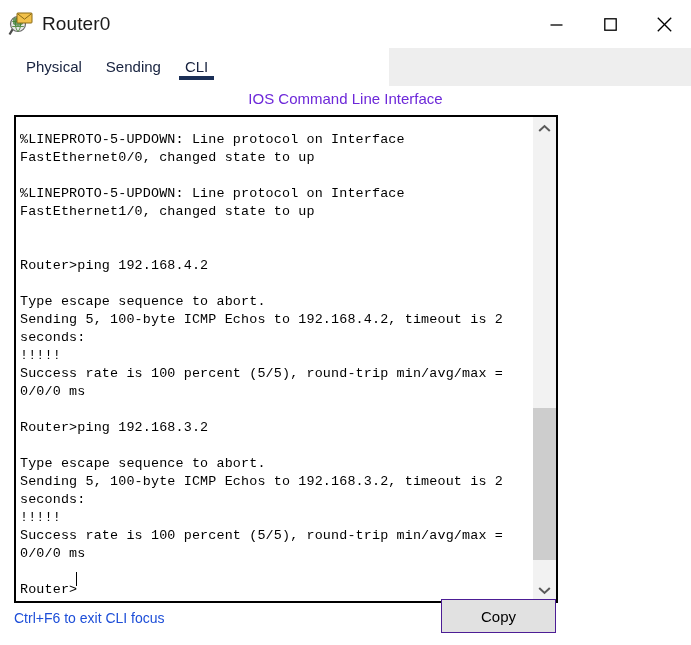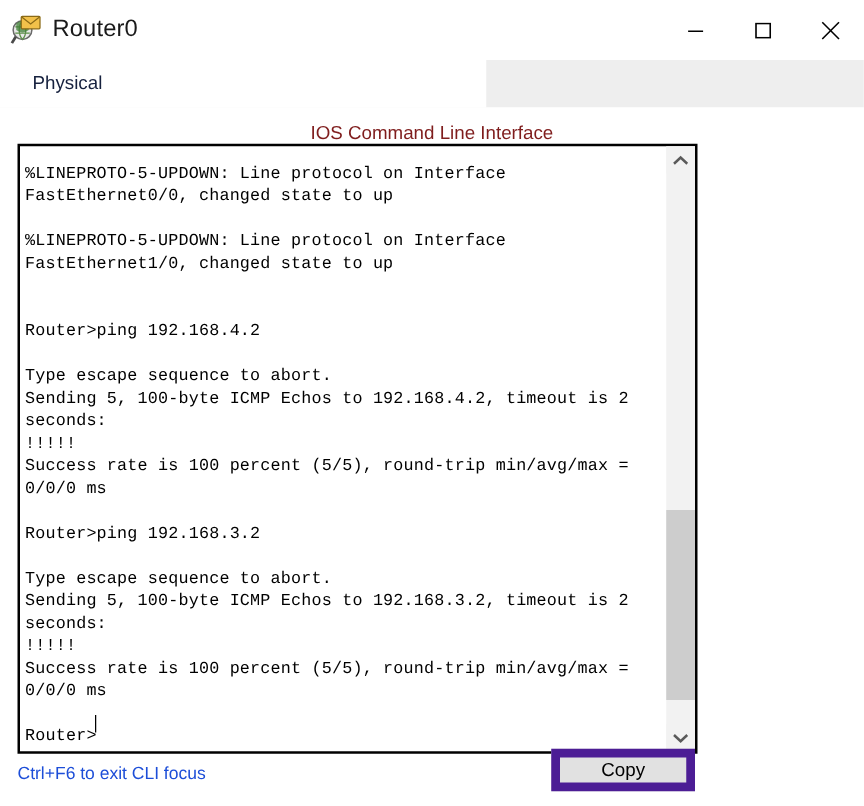--- a/index.html
+++ b/index.html
@@ -68,21 +68,20 @@
     width: 389px; height: 38px;
     background: #ffffff;
   }
   .tabs {
     position: absolute;
     left: 14px; top: 0;
     height: 38px;
     display: flex;
     align-items: center;
     gap: 0px;
-    flex-direction: column;
   }
   .tab {
     font-size: 15px;
     color: #16213e;
     padding: 0 12px;
     height: 38px;
     line-height: 38px;
     position: relative;
     cursor: default;
     white-space: nowrap;
@@ -99,25 +98,25 @@
 
   
   .panel {
     position: absolute;
     left: 0; top: 86px;
     width: 691px; height: 559px;
     background: #ffffff;
   }
   .cli-header {
     position: absolute;
-    left: 0; top: 12px;
+    left: 0; top: 4px;
     width: 691px;
     text-align: center;
     font-size: 15px;
-    color: #7f1d1d;
+    color: #6d28d9;
     font-family: "Liberation Sans", sans-serif;
   }
 
   
   .terminal-wrap {
     position: absolute;
     left: 14px; top: 29px;
     width: 544px; height: 488px;
     border: 2px solid #000000;
     box-sizing: border-box;
@@ -177,21 +176,21 @@
     left: 14px; top: 524px;
     font-size: 14px;
     color: #1d4ed8;
     font-family: "Liberation Sans", sans-serif;
   }
   .btn {
     position: absolute;
     top: 513px;
     width: 115px; height: 34px;
     background: #e1e1e1;
-    border: 7px solid #4c1d95;
+    border: 1px solid #4c1d95;
     box-sizing: border-box;
     font-family: "Liberation Sans", sans-serif;
     font-size: 15px;
     color: #000000;
     cursor: default;
     padding: 4px;
     display: flex;
     align-items: center;
     justify-content: center;
   }
@@ -246,20 +245,21 @@
       </svg>
     </button>
   </div>
 </div>
 
 <div class="tabstrip">
   <div class="tabstrip-white"></div>
   <div class="tabs">
     <div class="tab">Physical</div>
     <div class="tab">Sending</div>
+    <div class="tab active">CLI</div>
   </div>
 </div>
 
 <div class="panel">
 
   <div class="cli-header">IOS Command Line Interface</div>
 
   <div class="terminal-wrap">
     <pre class="terminal-text">%LINEPROTO-5-UPDOWN: Line protocol on Interface
 FastEthernet0/0, changed state to up

